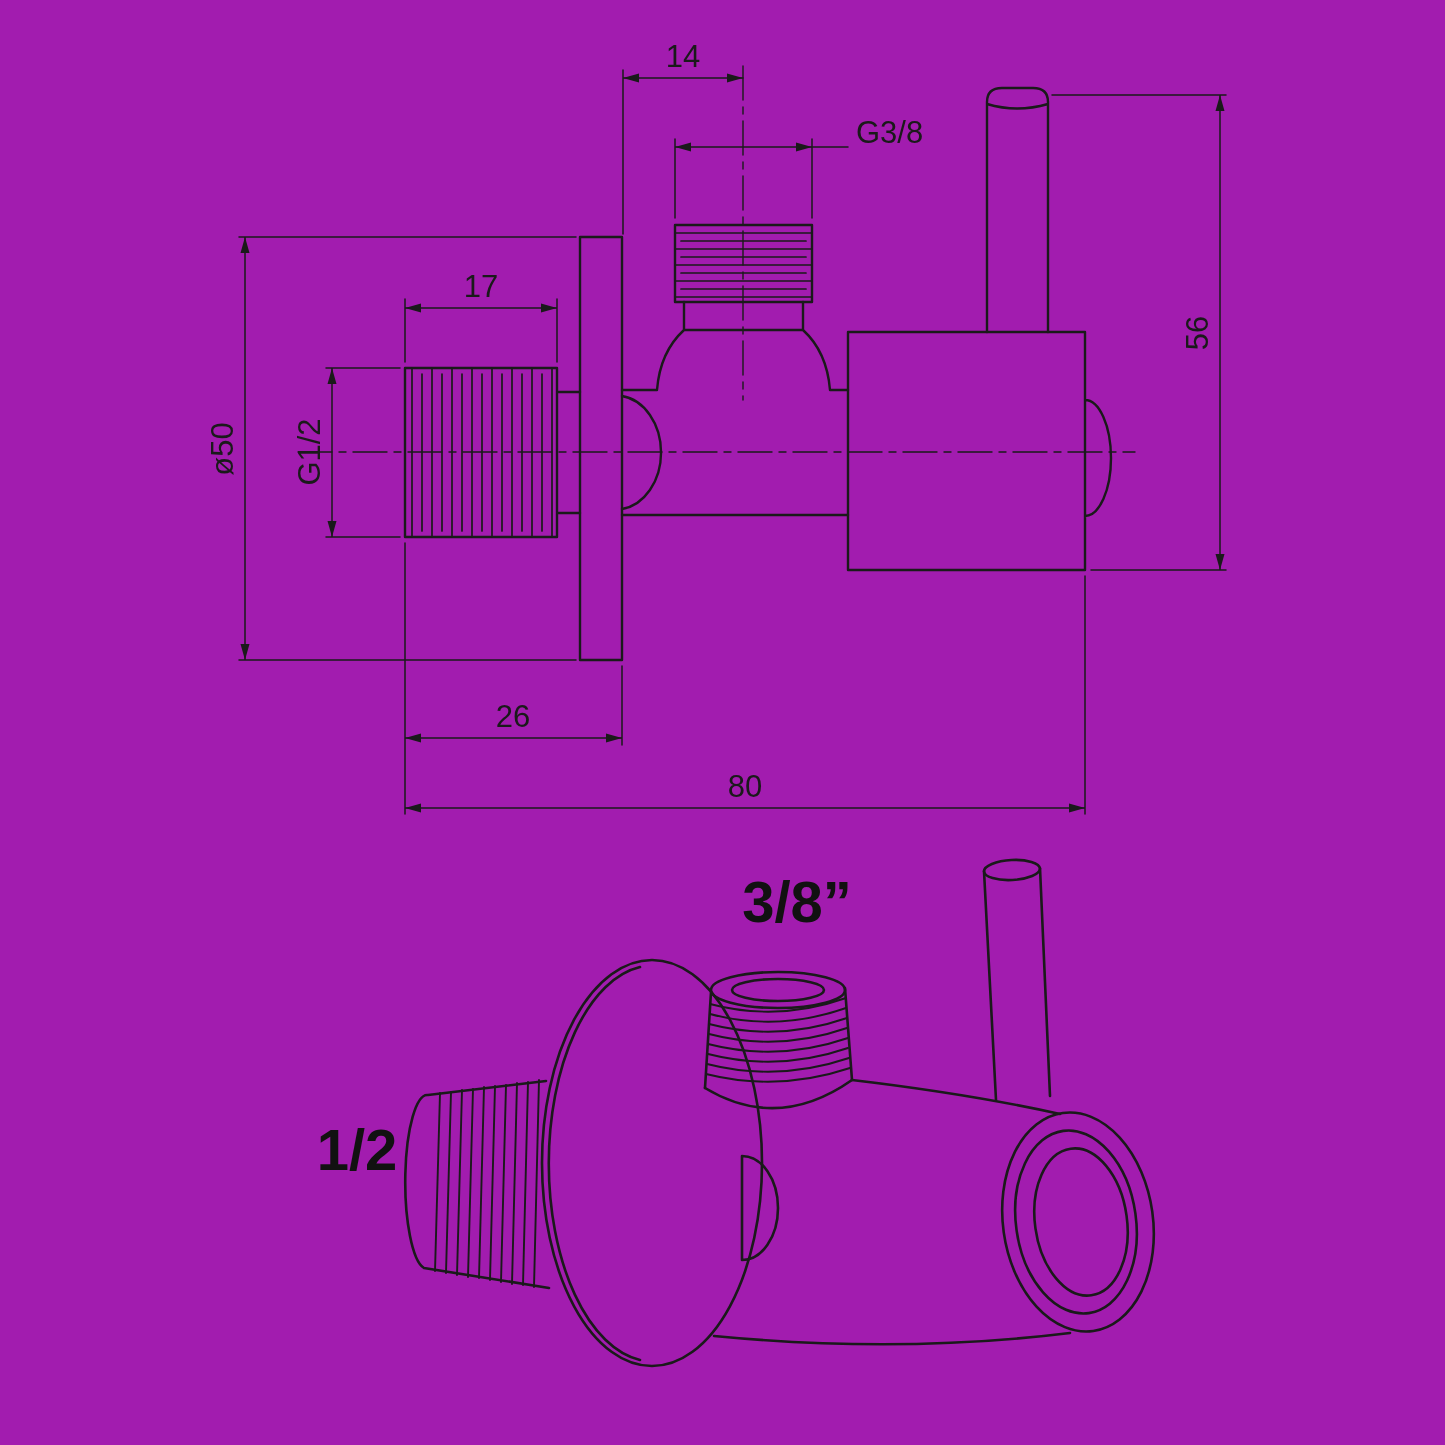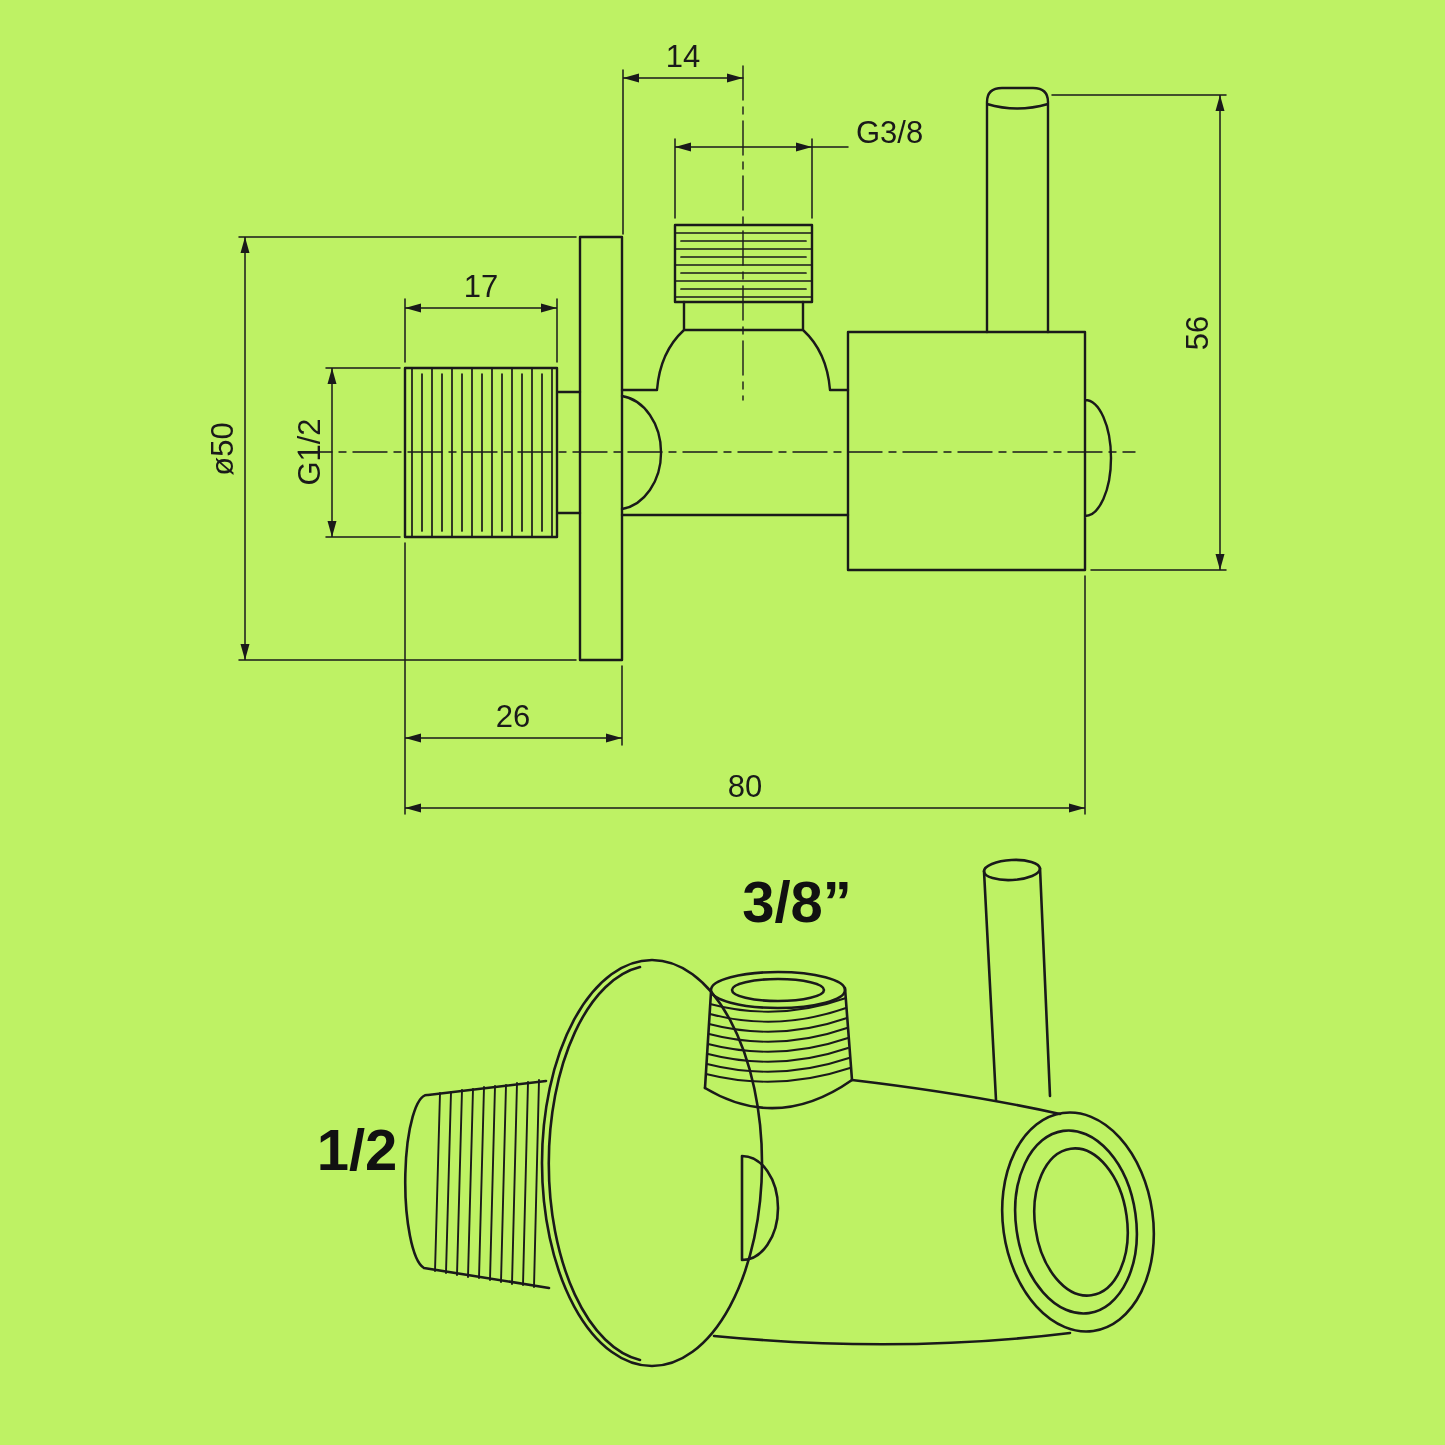--- a/index.html
+++ b/index.html
@@ -4,21 +4,21 @@
 <style>
   html, body {
     margin: 0;
     padding: 0;
     background: #ffffff;
   }
   .stage {
     position: relative;
     width: 1445px;
     height: 1445px;
-    background: #bef264;
+    background: #a21caf;
     overflow: hidden;
   }
   svg {
     display: block;
   }
   .dim-text {
     font-family: "Liberation Sans", sans-serif;
     font-size: 31px;
     fill: #1a1a1a;
   }

